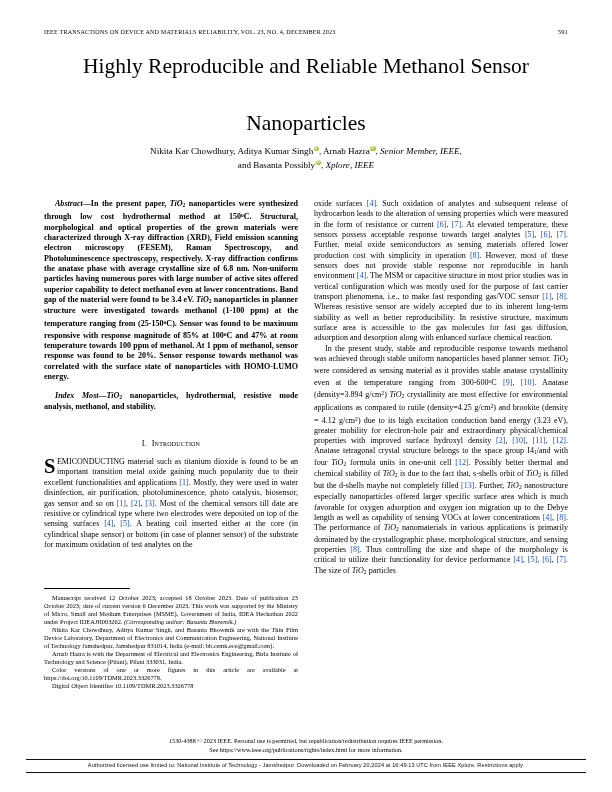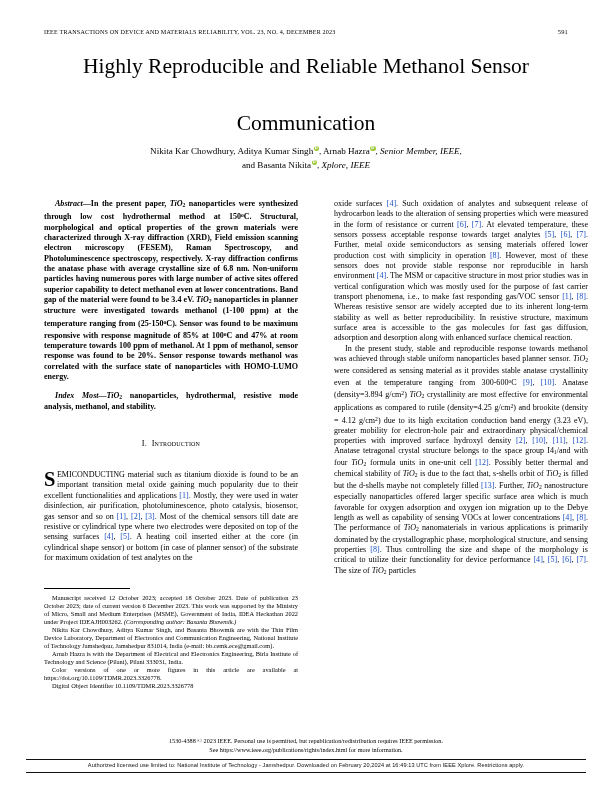--- a/index.html
+++ b/index.html
@@ -86,21 +86,21 @@
   
   .col {
     position: absolute;
     top: 199px;
     width: 254px;
     font-size: 8.05px;
     line-height: 10.35px;
     text-align: justify;
   }
   .col-left  { left: 44px; }
-  .col-right { left: 314px; margin-left: 20px; }
+  .col-right { left: 314px; }
 
   .abstract {
     font-weight: bold;
     text-align: justify;
     text-indent: 11px;
     margin: 0;
   }
   .abstract i { font-style: italic; margin-top: 46px; }
   .abstract sub, .idx sub, .body sub { font-size: 0.7em; vertical-align: -0.2em; }
   .abstract sup, .idx sup, .body sup { font-size: 0.7em; vertical-align: 0.32em; }
@@ -109,21 +109,21 @@
     font-weight: bold;
     text-indent: 11px;
     margin: 8.5px 0 0 0;
     text-align: justify;
   }
   .idx i { font-style: italic; }
 
   .sec-head {
     text-align: center;
     font-size: 8.3px;
-    margin: 26px 0 21px 0;
+    margin: 26px 0 8px 0;
     font-variant: small-caps;
     letter-spacing: 0.2px;
   }
 
   .body { margin: 0; text-align: justify; }
   .body.indent { text-indent: 11px; }
   .body i { font-style: italic; }
   .cite { color: #1a4fc4; }
 
   
@@ -207,26 +207,26 @@
 <div class="page">
 
   <div class="runhead">
     <span class="runhead-title">IEEE TRANSACTIONS ON DEVICE AND MATERIALS RELIABILITY, VOL. 23, NO. 4, DECEMBER 2023</span>
     <span class="runhead-page">591</span>
   </div>
 
   <div class="title">
     <span>Highly Reproducible and Reliable Methanol Sensor</span><br>
     <br>
-    <span>Communication</span>
+    <span>Nanoparticles</span>
   </div>
 
   <div class="authors">
     <span><span>Nikita Kar Chowdhury, Aditya Kumar Singh</span><span class="orcid"></span><span>, Arnab Hazra</span><span class="orcid"></span><span>, </span><i>Senior Member, IEEE</i><span>,</span></span><br>
-    <span><span>and Basanta Nikita</span><span class="orcid"></span><span>, </span><i>Xplore, IEEE</i></span>
+    <span><span>and Basanta Possibly</span><span class="orcid"></span><span>, </span><i>Xplore, IEEE</i></span>
   </div>
 
   <div class="col col-left">
 
     <p class="abstract"><i>Abstract</i><span>—</span><span>In the present paper, </span><i>TiO</i><sub>2</sub><span> nanoparticles were synthesized through low cost hydrothermal method at 150</span><sup>o</sup><span>C. Structural, morphological and optical properties of the grown materials were characterized through X-ray diffraction (XRD), Field emission scanning electron microscopy (FESEM), Raman Spectroscopy, and Photoluminescence spectroscopy, respectively. X-ray diffraction confirms the anatase phase with average crystalline size of 6.8 nm. Non-uniform particles having numerous pores with large number of active sites offered superior capability to detect methanol even at lower concentrations. Band gap of the material were found to be 3.4 eV. </span><i>TiO</i><sub>2</sub><span> nanoparticles in planner structure were investigated towards methanol (1-100 ppm) at the temperature ranging from (25-150</span><sup>o</sup><span>C). Sensor was found to be maximum responsive with response magnitude of 85% at 100</span><sup>o</sup><span>C and 47% at room temperature towards 100 ppm of methanol. At 1 ppm of methanol, sensor response was found to be 20%. Sensor response towards methanol was correlated with the surface state of nanoparticles with HOMO-LUMO energy.</span></p>
 
     <p class="idx"><i>Index Most</i><span>—</span><i>TiO</i><sub>2</sub><span> nanoparticles, hydrothermal, resistive mode analysis, methanol, and stability.</span></p>
 
     <div class="sec-head"><span>I.</span>&nbsp;&nbsp;<span>Introduction</span></div>
 

